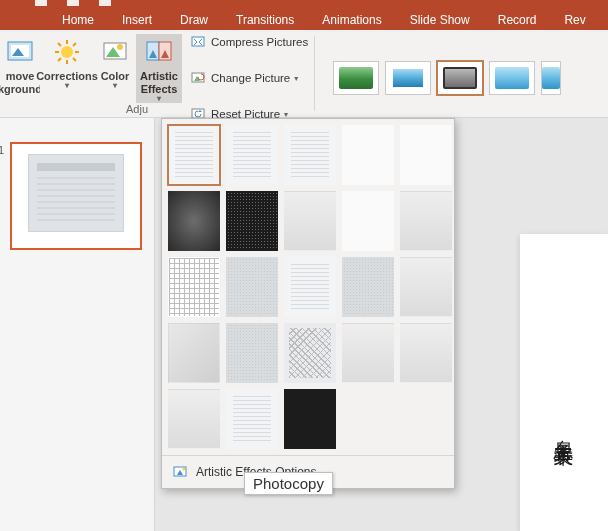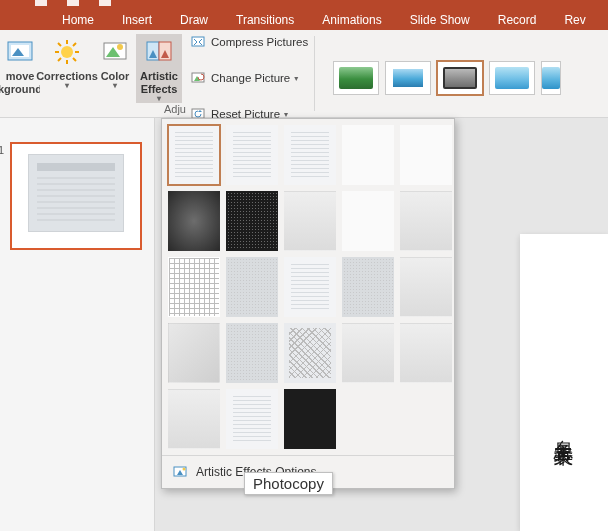--- a/index.html
+++ b/index.html
@@ -15,21 +15,21 @@
 
   .ribbon { height: 88px; background: #f3f2f1; border-bottom: 1px solid #d6d6d6; display: flex; }
   .group { display: flex; flex-direction: column; align-items: center; justify-content: flex-start; padding: 4px 4px 0 4px; position: relative; }
   .group-sep { width: 1px; background: #d6d6d6; margin: 6px 0; }
   .big-btn { width: 54px; display: flex; flex-direction: column; align-items: center; justify-content: flex-start; padding-top: 2px; cursor: pointer; }
   .big-btn .icon-slot { width: 32px; height: 32px; display: flex; align-items: center; justify-content: center; margin-bottom: 2px; }
   .big-btn .lbl { font-size: 11px; text-align: center; line-height: 13px; color: #444; }
   .big-btn.active { background: #d4d0ce; }
   .big-btn.active .lbl { color: #333; }
   .drop-caret { font-size: 8px; color: #666; margin-top: -2px; }
-  .group-label { position: absolute; bottom: 2px; left: 0; right: 0; text-align: right; font-size: 11px; color: #666; padding-left: 6px; }
+  .group-label { position: absolute; bottom: 2px; left: 0; right: 0; text-align: left; font-size: 11px; color: #666; padding-left: 6px; }
 
   .small-btns { display: flex; flex-direction: column; gap: 20px; padding: 4px 6px 0 4px; }
   .small-btn { display: flex; align-items: center; font-size: 11.5px; color: #333; height: 22px; cursor: pointer; white-space: nowrap; }
   .small-btn .sicon { width: 16px; height: 16px; margin-right: 5px; display: inline-flex; align-items: center; justify-content: center; }
   .small-caret { font-size: 8px; color: #666; margin-left: 4px; }
 
   .styles { display: flex; align-items: center; gap: 6px; padding: 8px 0 0 18px; }
   .style-thumb { width: 46px; height: 34px; background: #fff; border: 1px solid #c8c8c8; display: flex; align-items: center; justify-content: center; cursor: pointer; }
   .style-thumb.selected { border: 1px solid #c07f53; outline: 1px solid #c07f53; }
   .thumb-inner { width: 34px; height: 22px; border-radius: 2px; }

